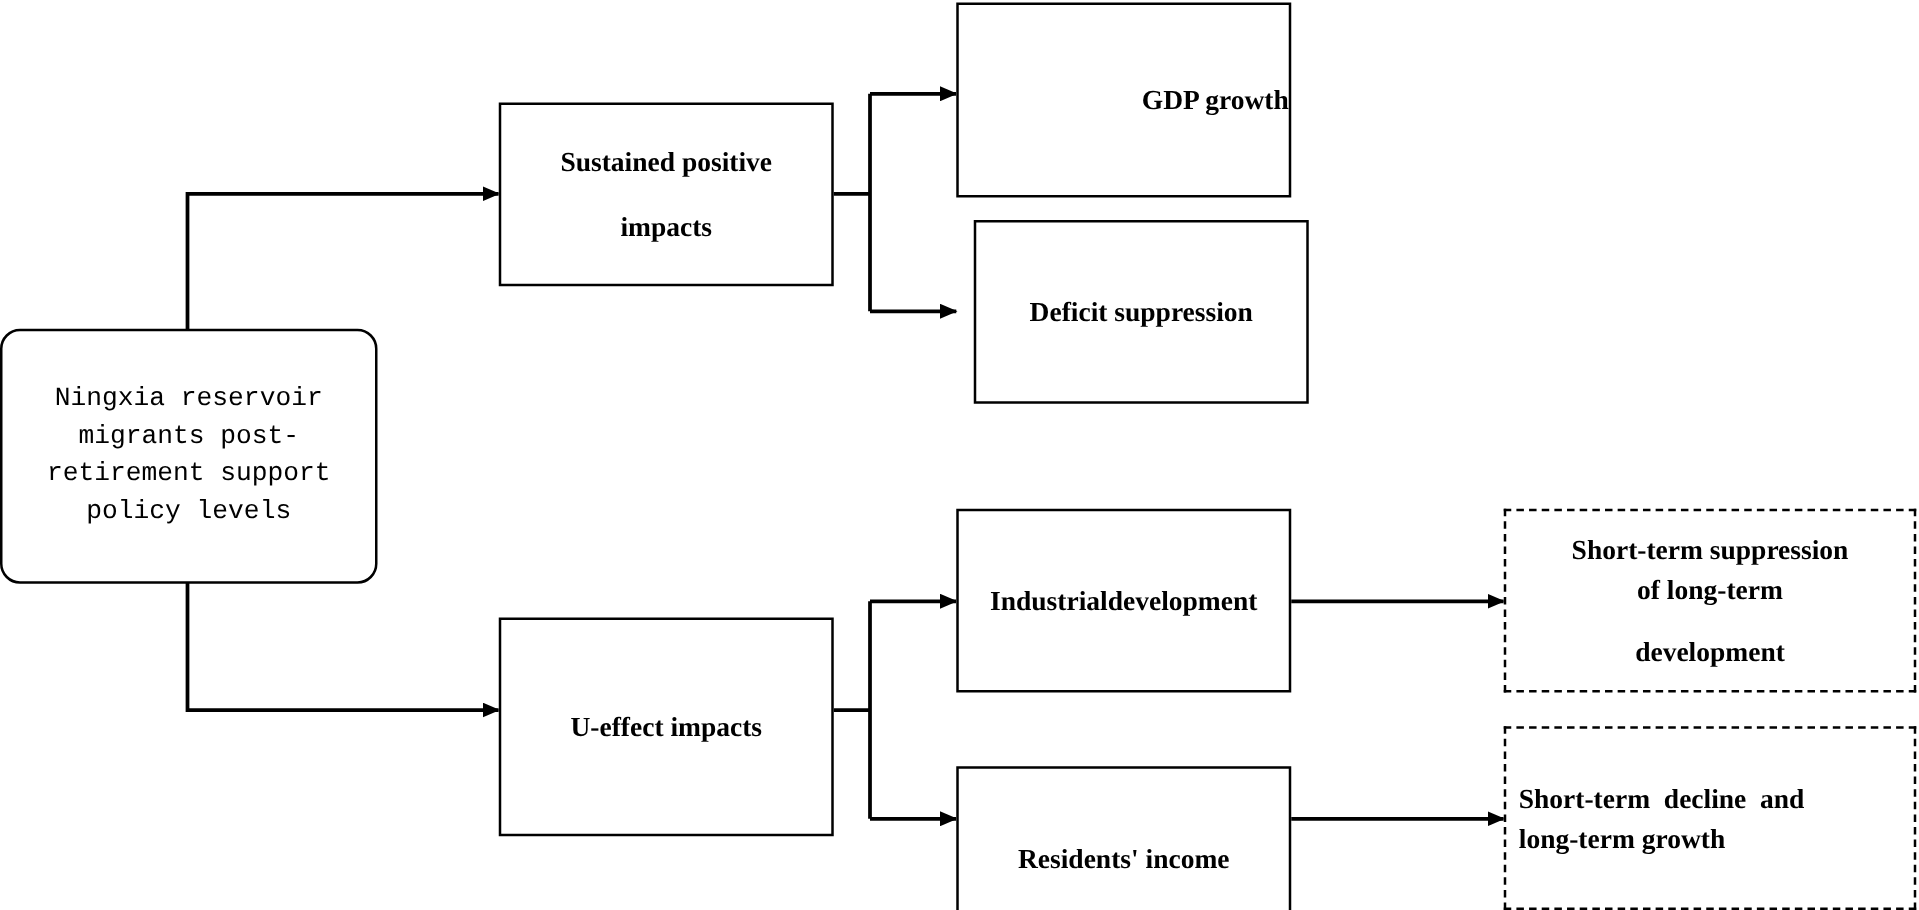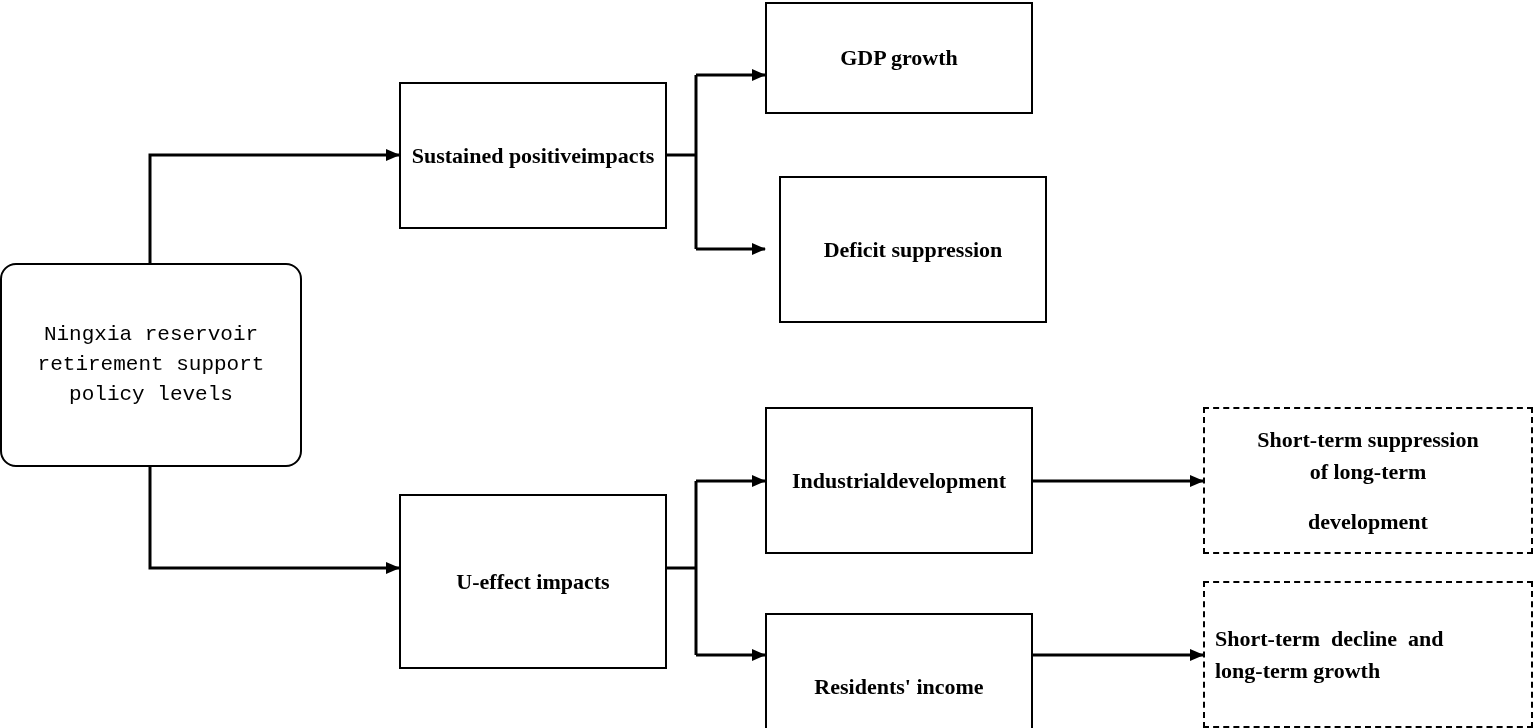--- a/index.html
+++ b/index.html
@@ -40,30 +40,31 @@
     <path d="M696,481 L765,481" marker-end="url(#arr)"></path>
     <path d="M696,655 L765,655" marker-end="url(#arr)"></path>
 
     <path d="M1032,481 L1203,481" marker-end="url(#arr)"></path>
     <path d="M1032,655 L1203,655" marker-end="url(#arr)"></path>
   </g>
 </svg>
 
 <div class="box mono" style="left:0;top:263px;width:302px;height:204px;flex-direction:column;border-radius:16px;">
   <span>Ningxia reservoir</span>
+  <span>migrants post-</span>
   <span>retirement support</span>
   <span>policy levels</span>
 </div>
 
-<div class="box serif lh" style="left:399px;top:82px;width:268px;height:147px;flex-direction:row;">
+<div class="box serif lh" style="left:399px;top:82px;width:268px;height:147px;flex-direction:column;">
   <span>Sustained positive</span>
   <span>impacts</span>
 </div>
 
-<div class="box serif" style="left:765px;top:2px;width:268px;height:112px;">
+<div class="box serif" style="left:765px;top:2px;width:268px;height:156px;justify-content:flex-end;">
   <span>GDP growth</span>
 </div>
 
 <div class="box serif" style="left:779px;top:176px;width:268px;height:147px;">
   <span>Deficit suppression</span>
 </div>
 
 <div class="box serif" style="left:399px;top:494px;width:268px;height:175px;">
   <span>U-effect impacts</span>
 </div>

